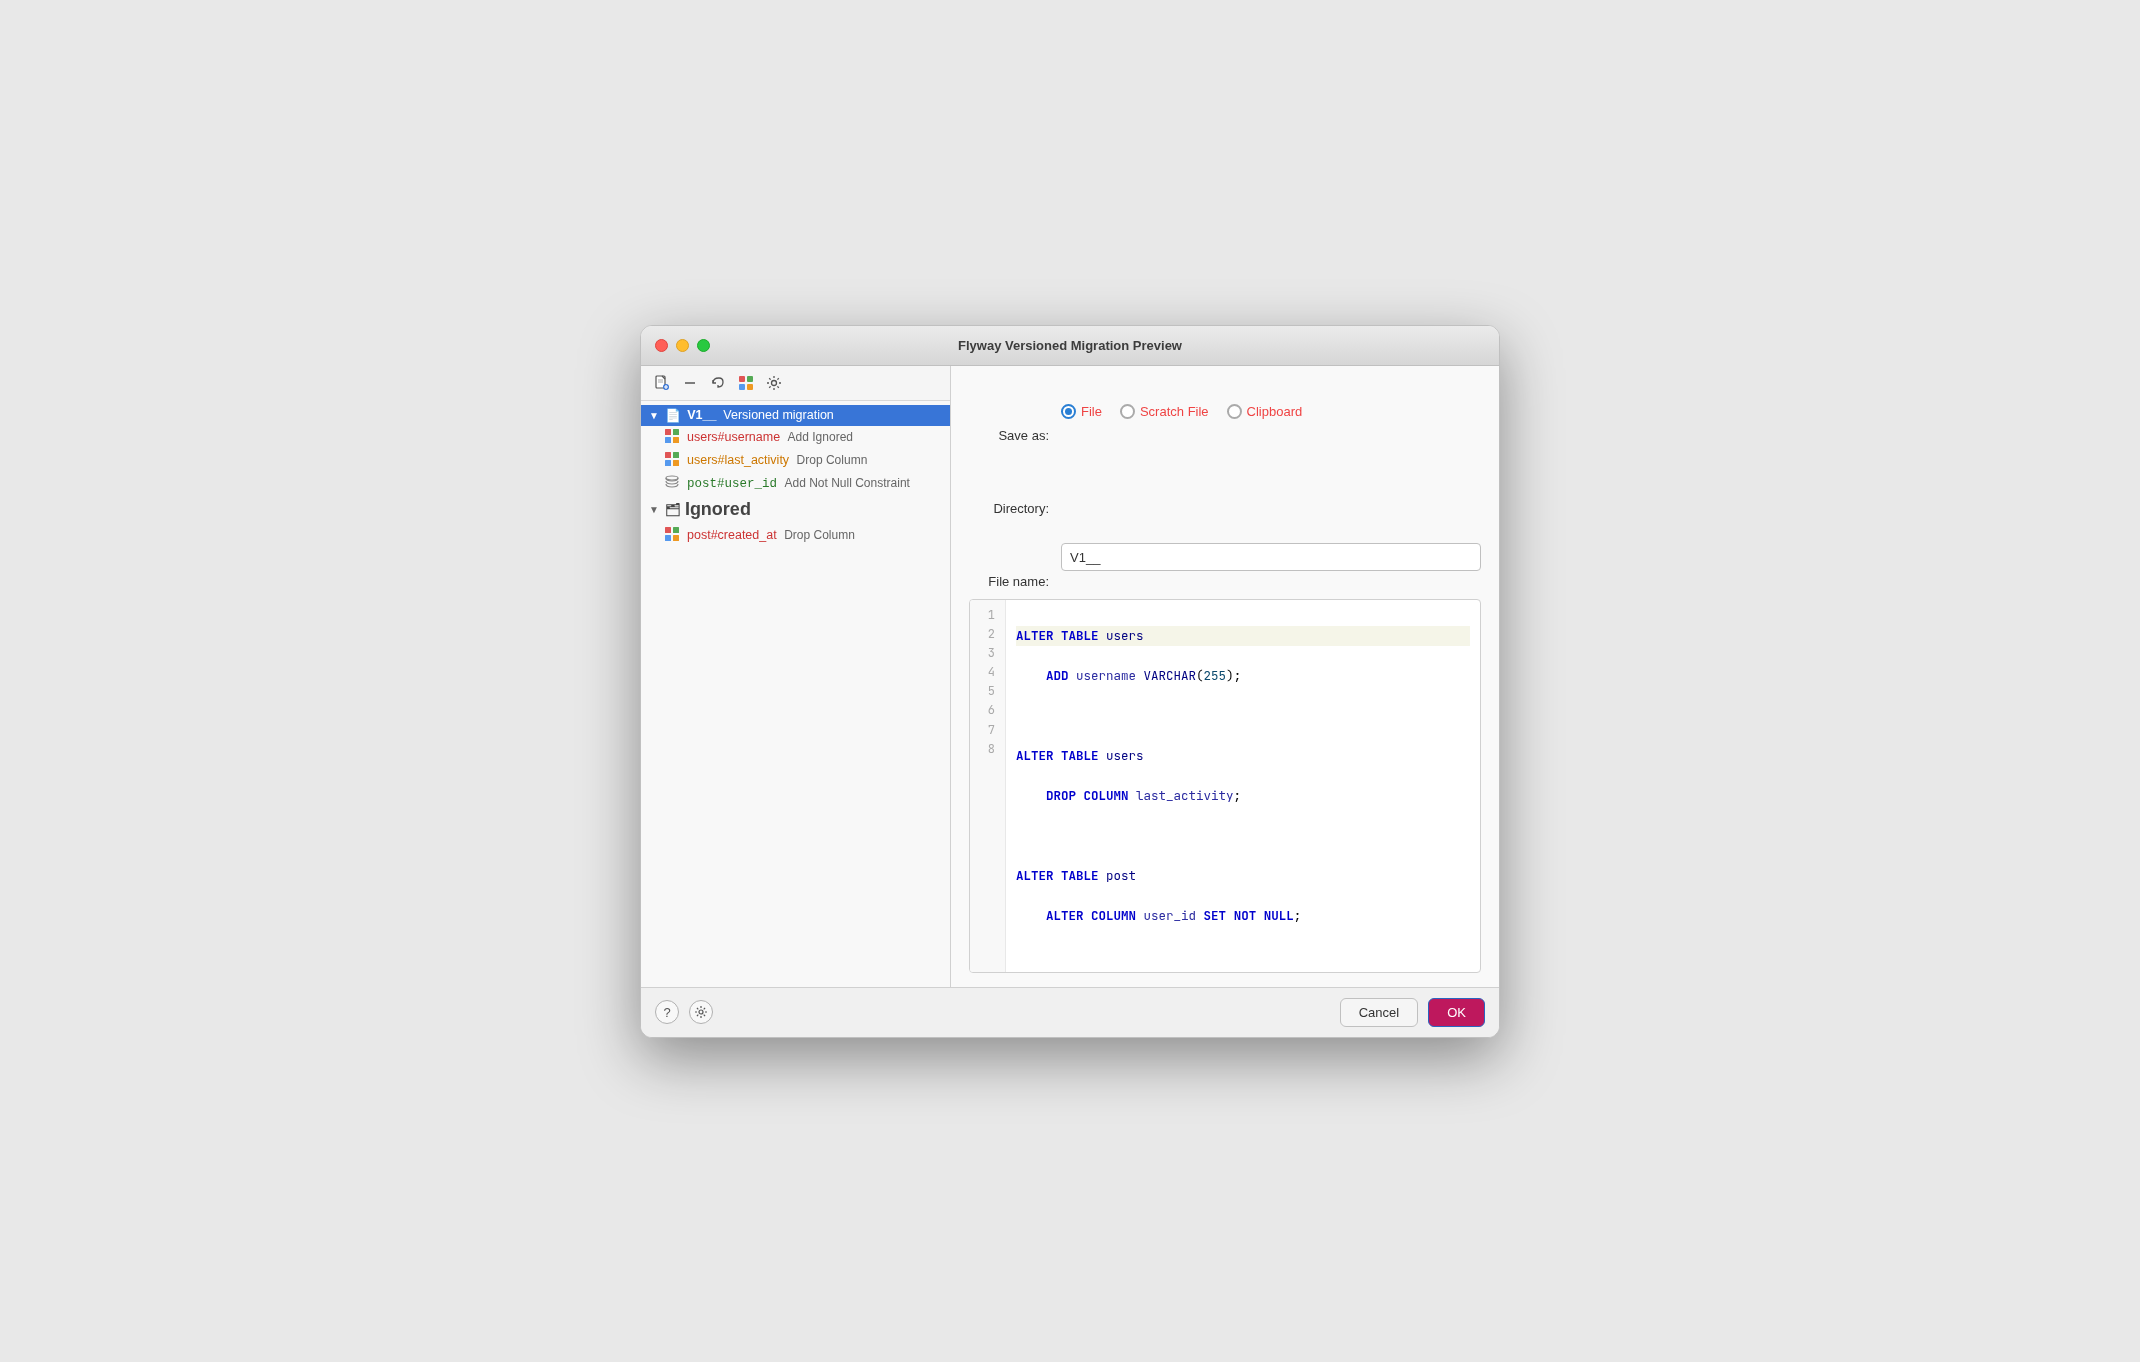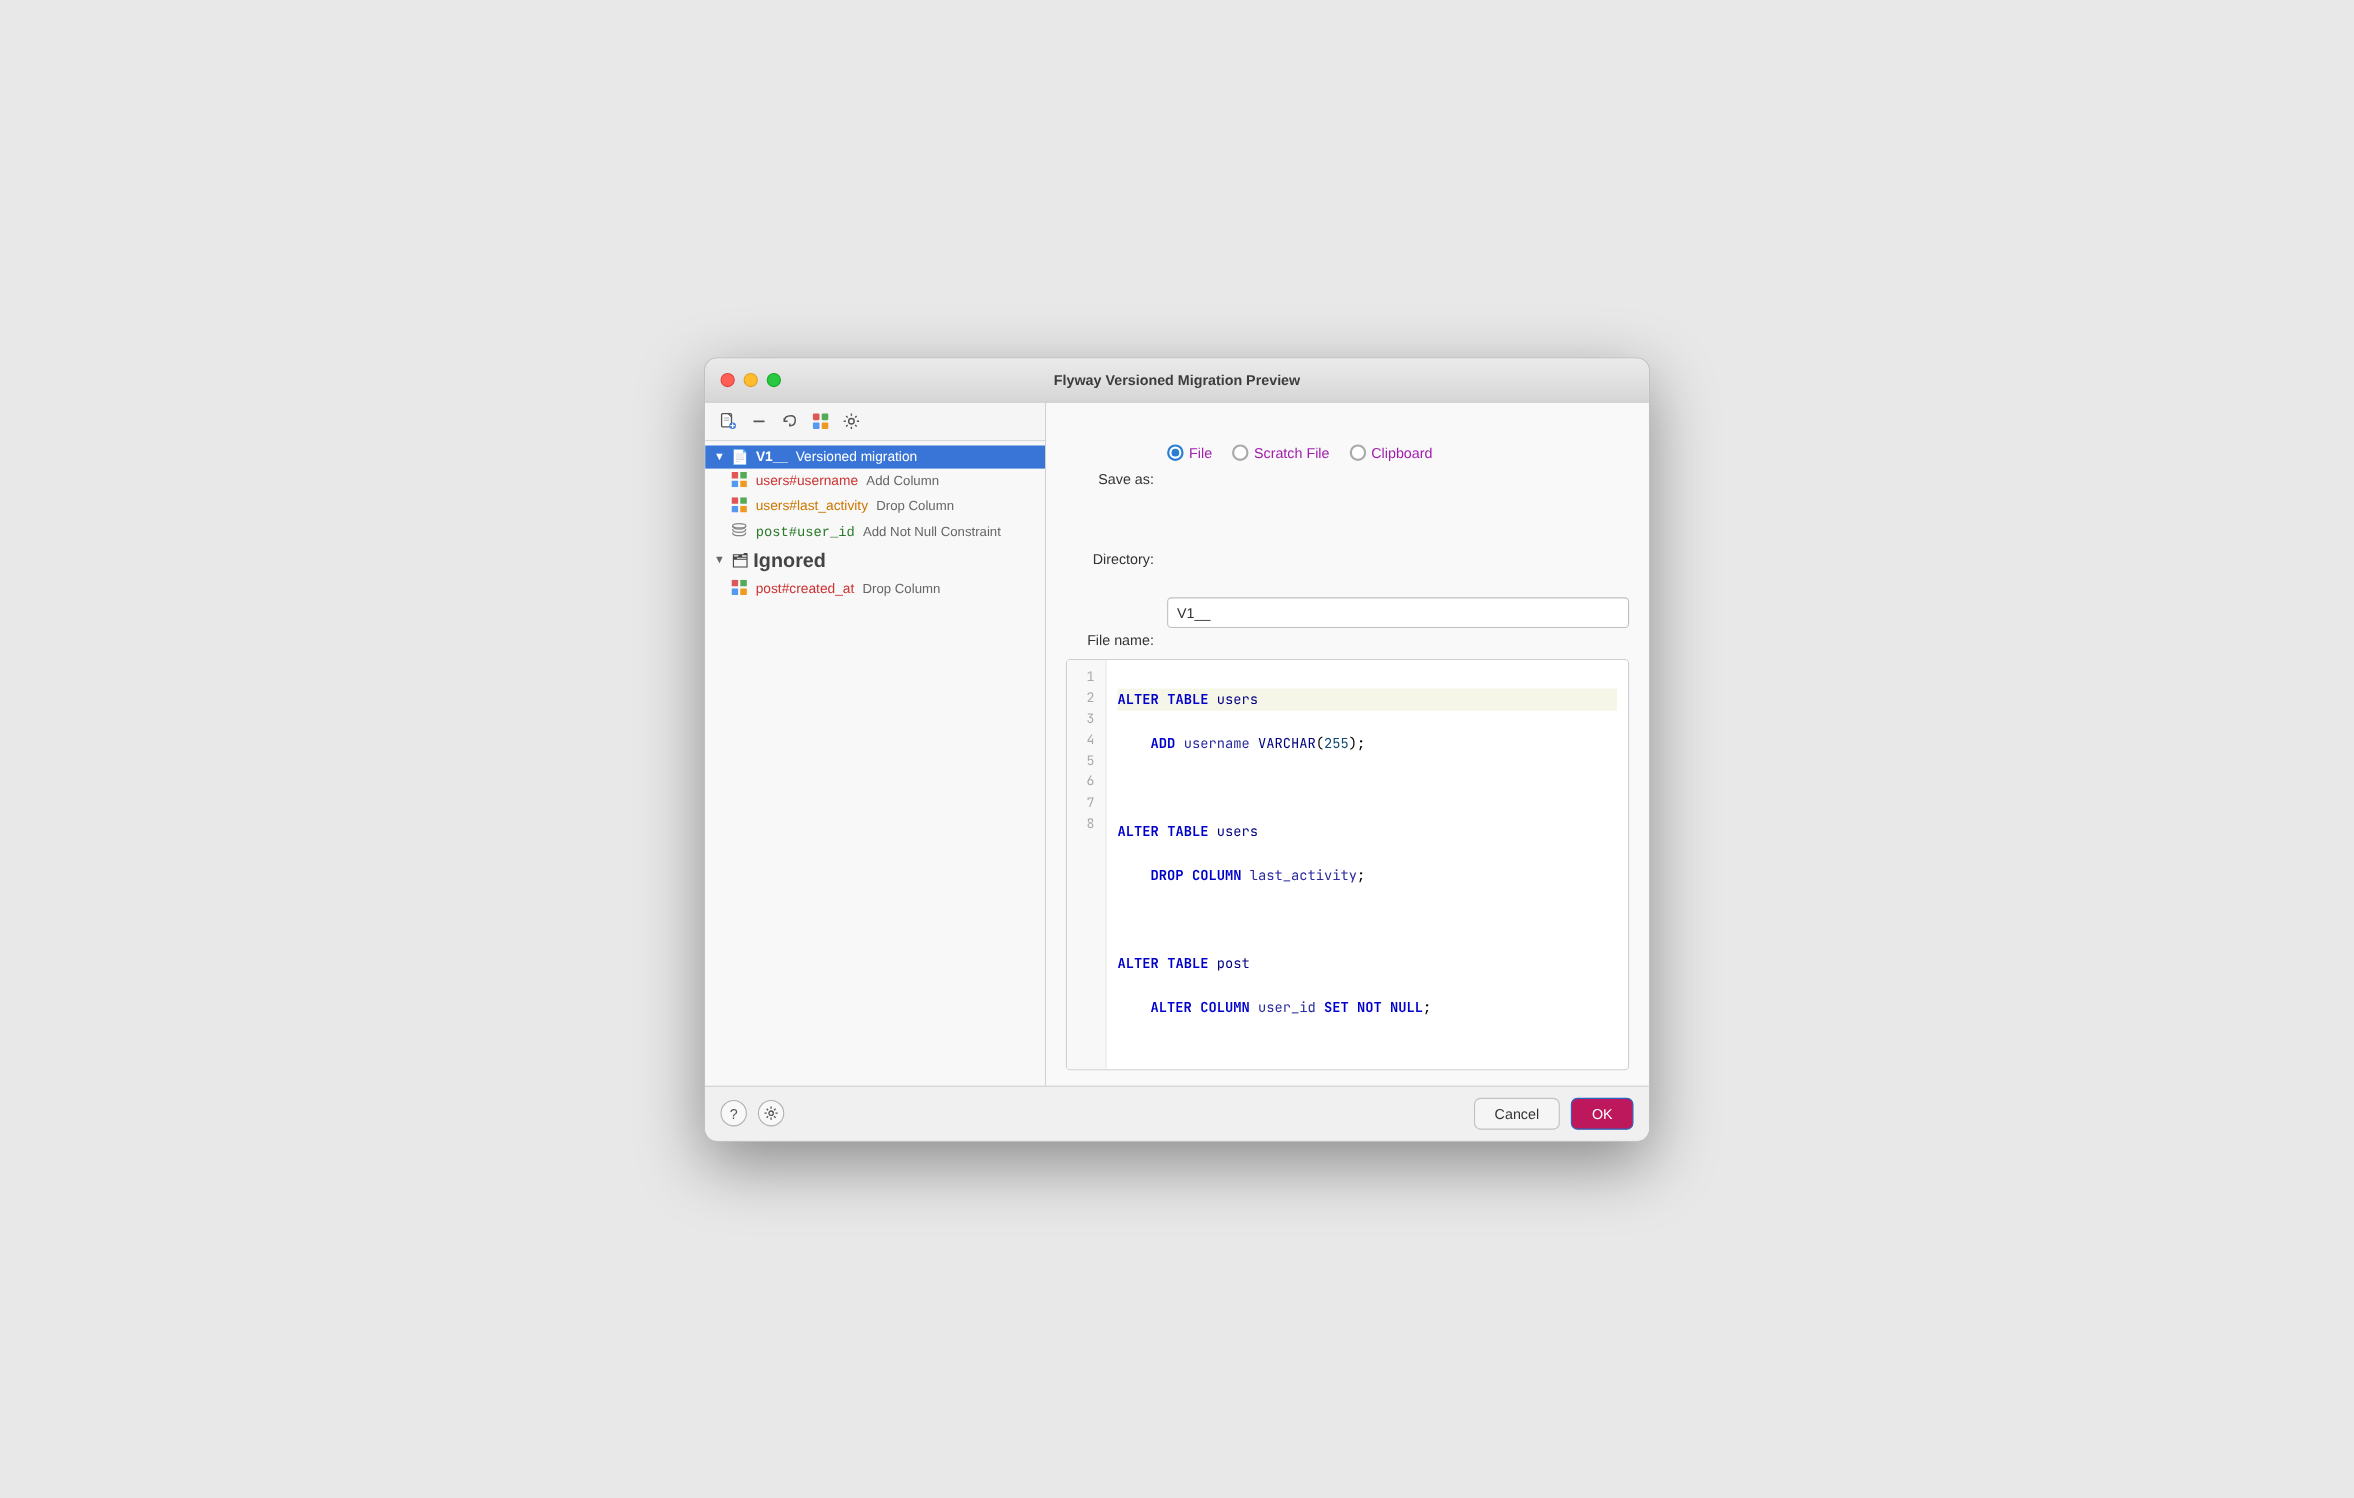--- a/index.html
+++ b/index.html
@@ -143,21 +143,21 @@
     .radio-group {
       display: flex;
       gap: 18px;
       align-items: center;
     }
     .radio-option {
       display: flex;
       align-items: center;
       gap: 5px;
       font-size: 13px;
-      color: #a21caf;
+      color: #ef4444;
       cursor: pointer;
     }
     .radio-circle {
       width: 15px;
       height: 15px;
       border-radius: 50%;
       border: 2px solid #aaa;
       background: white;
       display: flex;
       align-items: center;
@@ -365,21 +365,21 @@
             <span style="margin-right:4px;">
               <svg width="14" height="14" viewBox="0 0 14 14" fill="none">
                 <rect x="0" y="0" width="6" height="6" rx="0.5" fill="#e05555"></rect>
                 <rect x="8" y="0" width="6" height="6" rx="0.5" fill="#55aa55"></rect>
                 <rect x="0" y="8" width="6" height="6" rx="0.5" fill="#5599ee"></rect>
                 <rect x="8" y="8" width="6" height="6" rx="0.5" fill="#ee9922"></rect>
               </svg>
             </span>
             <span>
               <span class="tag-red">users#username</span>
-              <span class="action-text">Add Column</span>
+              <span class="action-text">Add Ignored</span>
             </span>
           </div>
 
           <div class="tree-item indent-1">
             <span style="margin-right:4px;">
               <svg width="14" height="14" viewBox="0 0 14 14" fill="none">
                 <rect x="0" y="0" width="6" height="6" rx="0.5" fill="#e05555"></rect>
                 <rect x="8" y="0" width="6" height="6" rx="0.5" fill="#55aa55"></rect>
                 <rect x="0" y="8" width="6" height="6" rx="0.5" fill="#5599ee"></rect>
                 <rect x="8" y="8" width="6" height="6" rx="0.5" fill="#ee9922"></rect>

